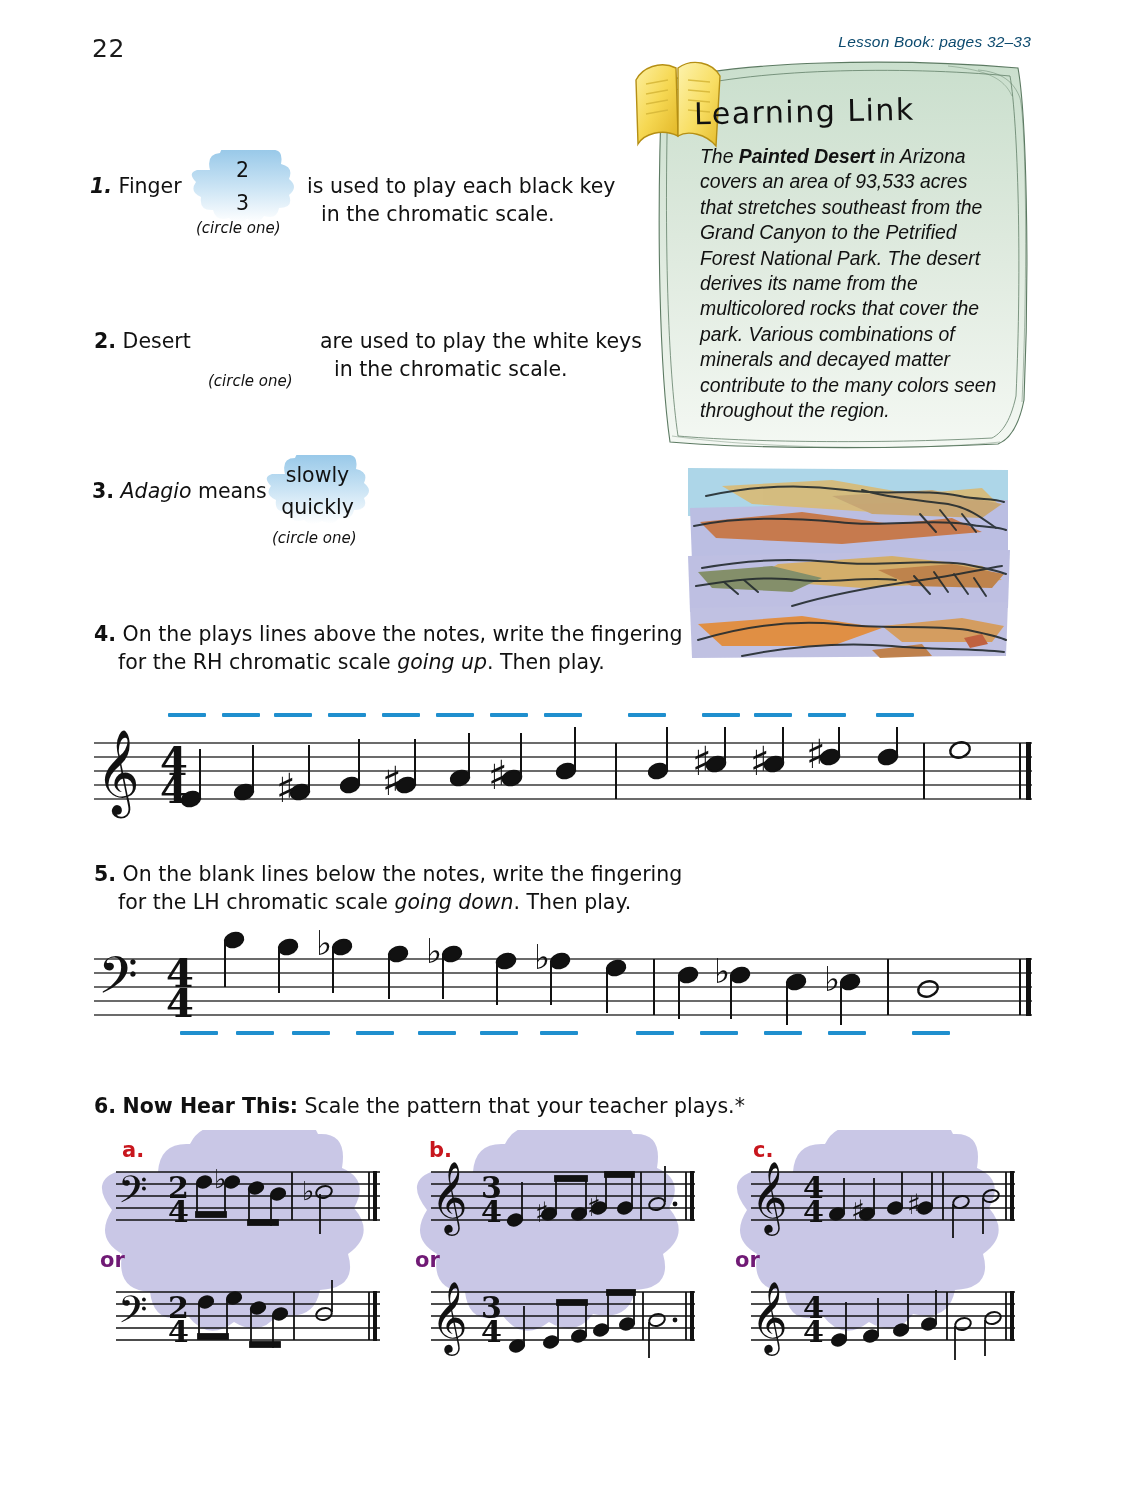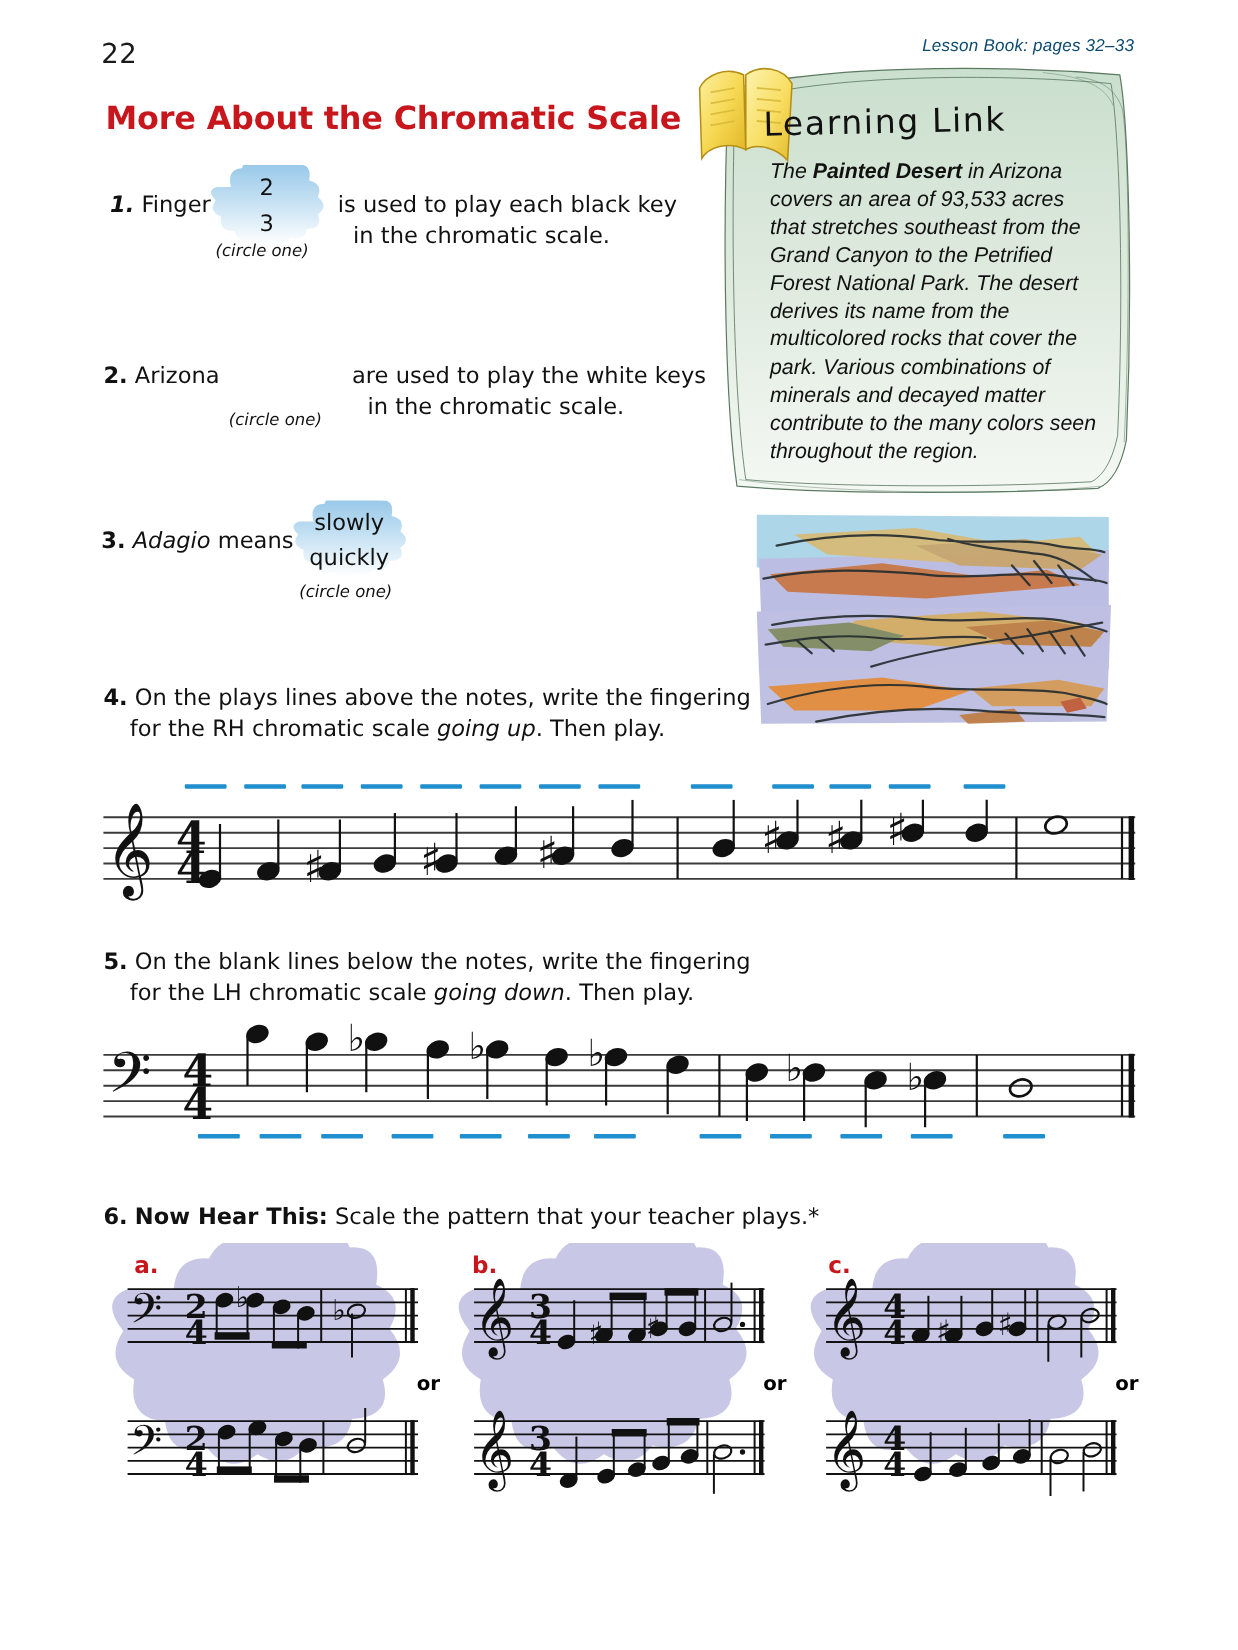--- a/index.html
+++ b/index.html
@@ -64,39 +64,38 @@
   .blanks{position:absolute;}
   .blank{position:absolute;height:4px;background:#1f8fce;border-radius:1px;}
 
   
   .ex{position:absolute;}
   .ex-label{
     position:absolute;font-size:21px;font-weight:bold;color:#c8161d;
     font-family:"DejaVu Sans",sans-serif;
   }
   .or-label{
-    position:absolute;font-size:18px;font-weight:bold;color:#000000;
-    font-family:"DejaVu Sans",sans-serif;text-align:right;width:100%;
+    position:absolute;font-size:21px;font-weight:bold;color:#701a75;
+    font-family:"DejaVu Sans",sans-serif;text-align:left;width:100%;
   }
   #footer-note{
     position:absolute;left:95px;top:1400px;font-size:17.5px;color:#111;
     font-family:"DejaVu Sans",sans-serif;
   }
   #footer-note b{font-weight:bold;}
 </style>
 </head>
 <body>
 
 <div class="page">
 
   <div id="page-number">22</div>
   <div id="lesson-ref">Lesson Book: pages 32–33</div>
-  <div id="main-title">More About the Chromatic Scale</div>
-
-  <div class="q" style="left:100px;top:172px;">
+
+  <div class="q" style="left:90px;top:172px;">
     <span class="num">1.</span>
     <span>Finger</span>
   </div>
   <div class="cloud" style="left:180px;top:150px;width:125px;height:75px;">
     <svg viewBox="0 0 125 75" width="125" height="75" aria-hidden="true">
       <defs>
         <linearGradient id="bg1" x1="0" y1="0" x2="0" y2="1">
           <stop offset="0%" stop-color="#8cc2e6"></stop>
           <stop offset="55%" stop-color="#c9e3f4"></stop>
           <stop offset="100%" stop-color="#ffffff"></stop>
@@ -108,21 +107,21 @@
     <div class="opt" style="top:41px;">3</div>
   </div>
   <div class="circle-one" style="left:196px;top:219px;">(circle one)</div>
   <div class="q" style="left:307px;top:172px;">
     <div>is used to play each black key</div>
     <div style="margin-left:14px;">in the chromatic scale.</div>
   </div>
 
   <div class="q" style="left:94px;top:327px;">
     <span class="numr">2.</span>
-    <span>Arizona</span>
+    <span>Desert</span>
   </div>
   <div class="circle-one" style="left:208px;top:372px;">(circle one)</div>
   <div class="q" style="left:320px;top:327px;">
     <div>are used to play the white keys</div>
     <div style="margin-left:14px;">in the chromatic scale.</div>
   </div>
 
   <div class="q" style="left:92px;top:477px;">
     <span class="numr">3.</span>
     <span class="ital">Adagio</span><span> means</span>

